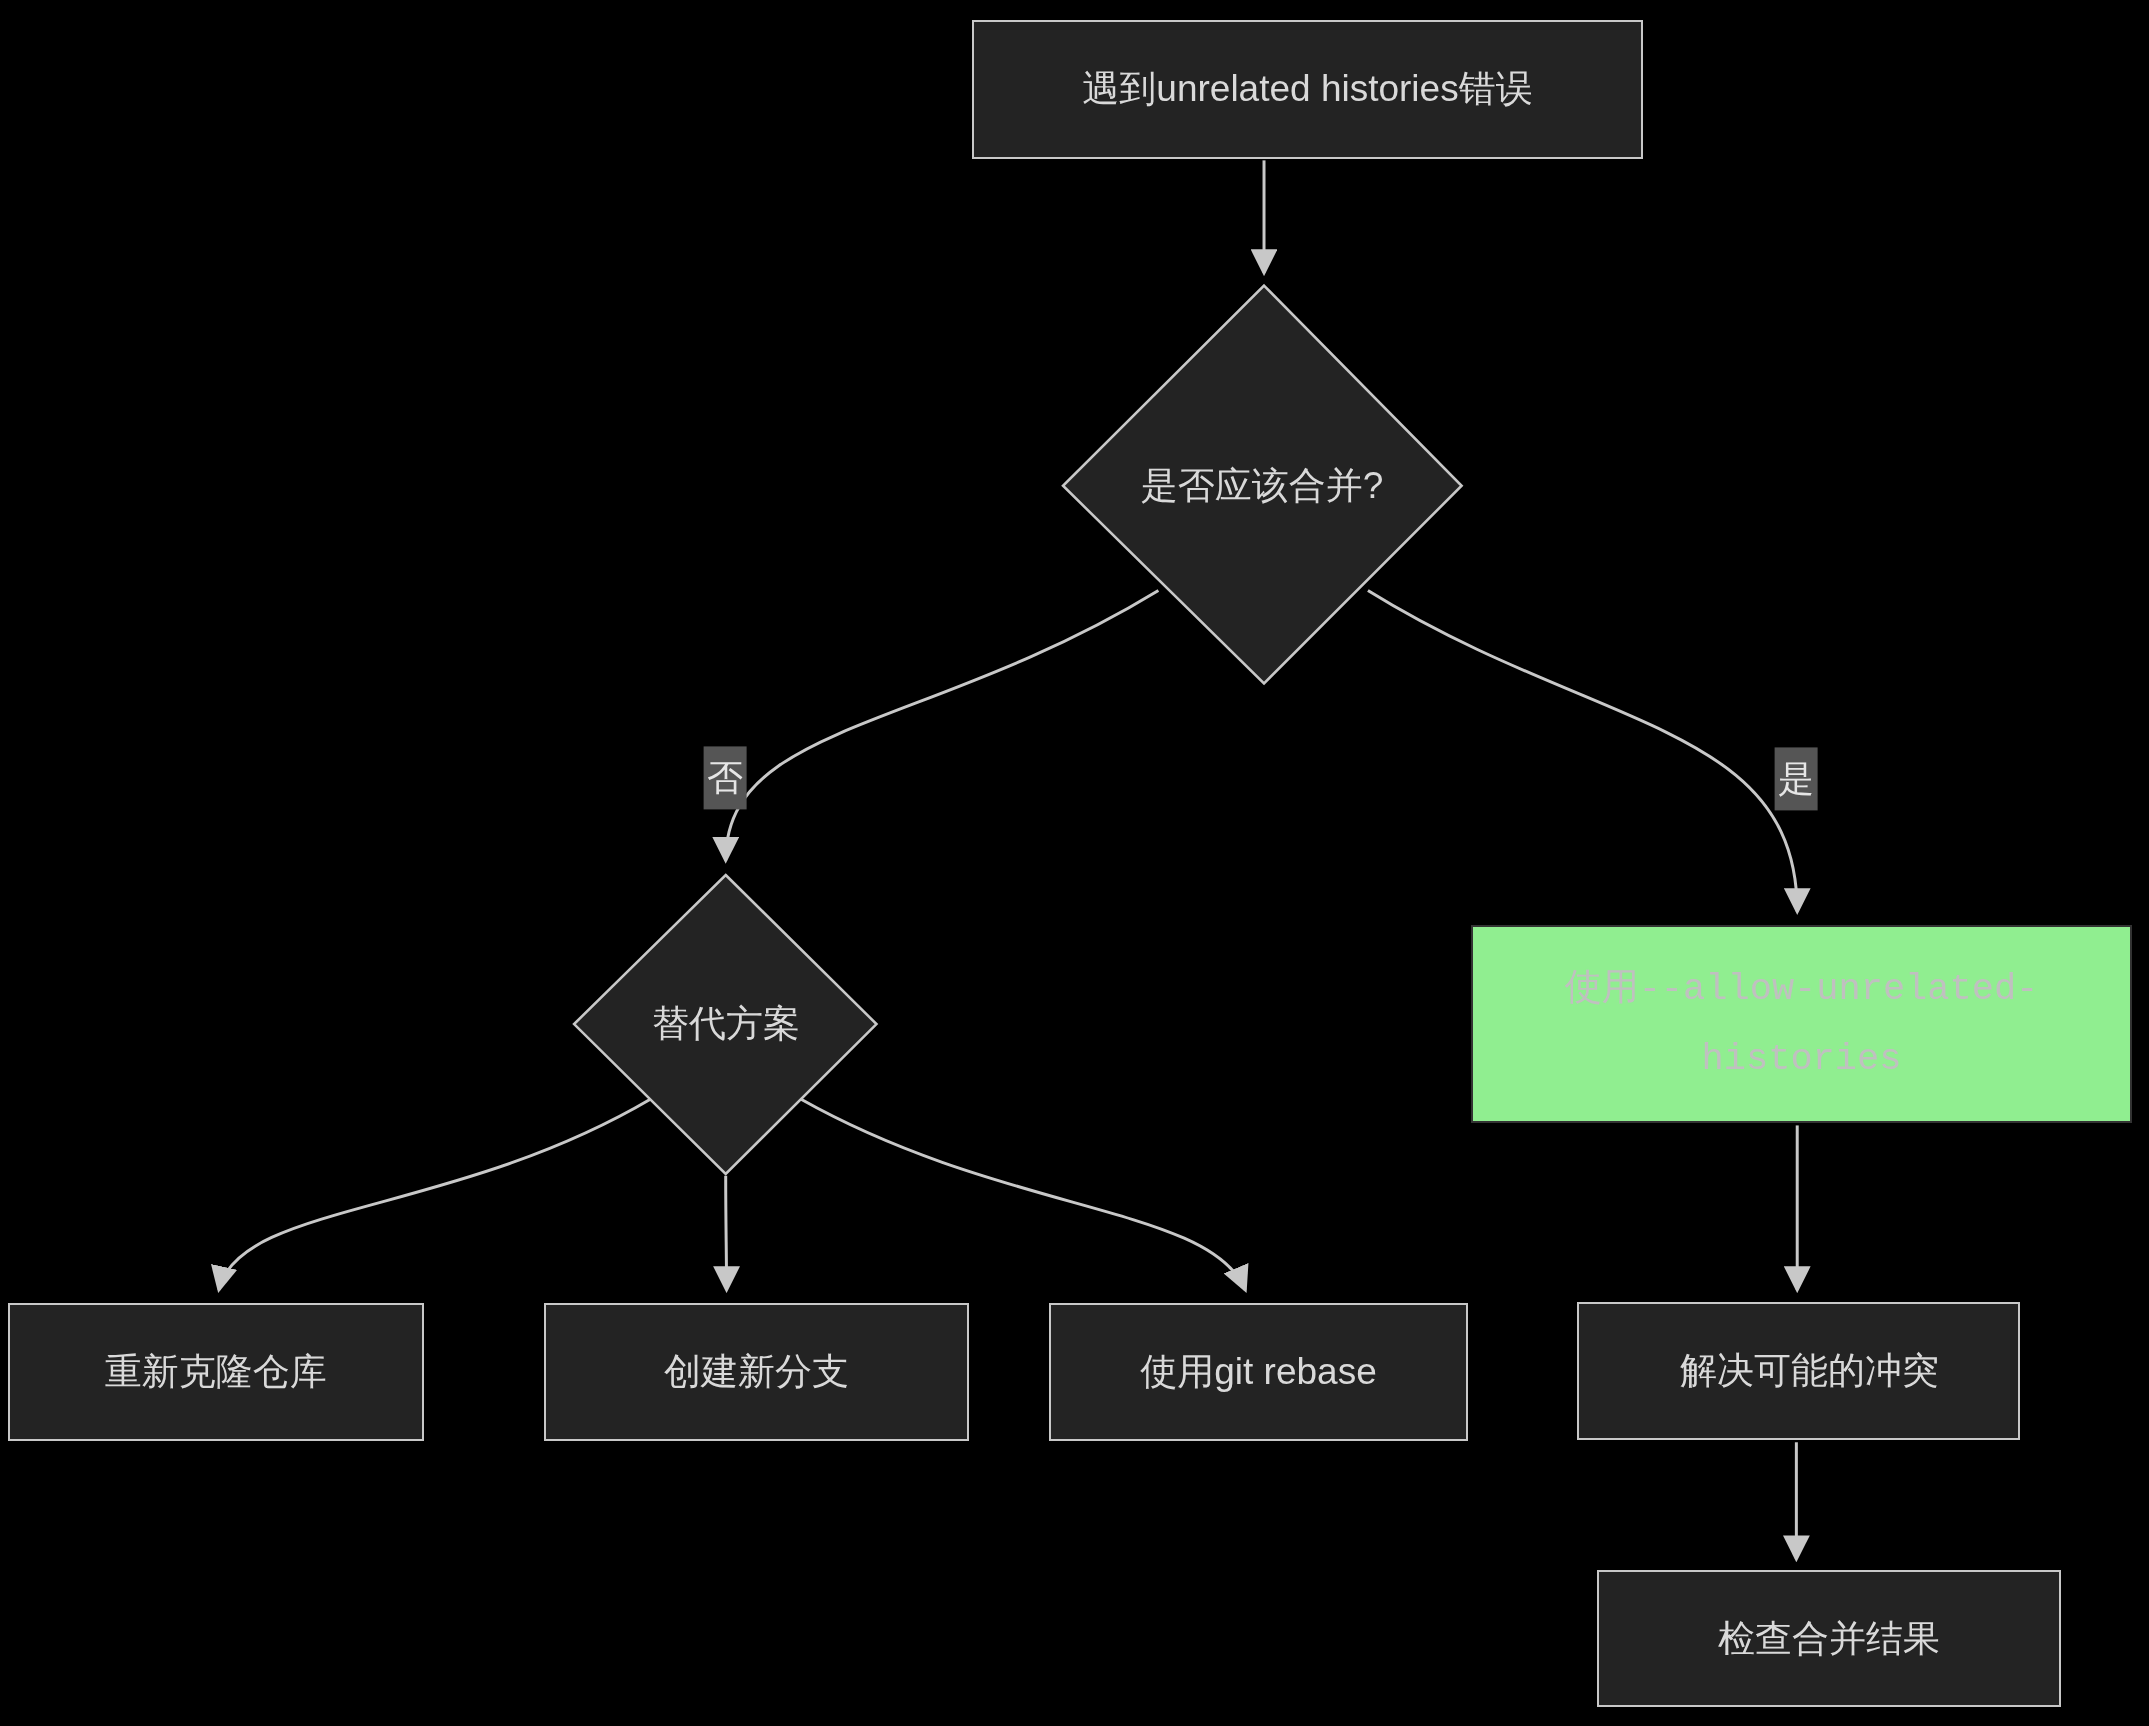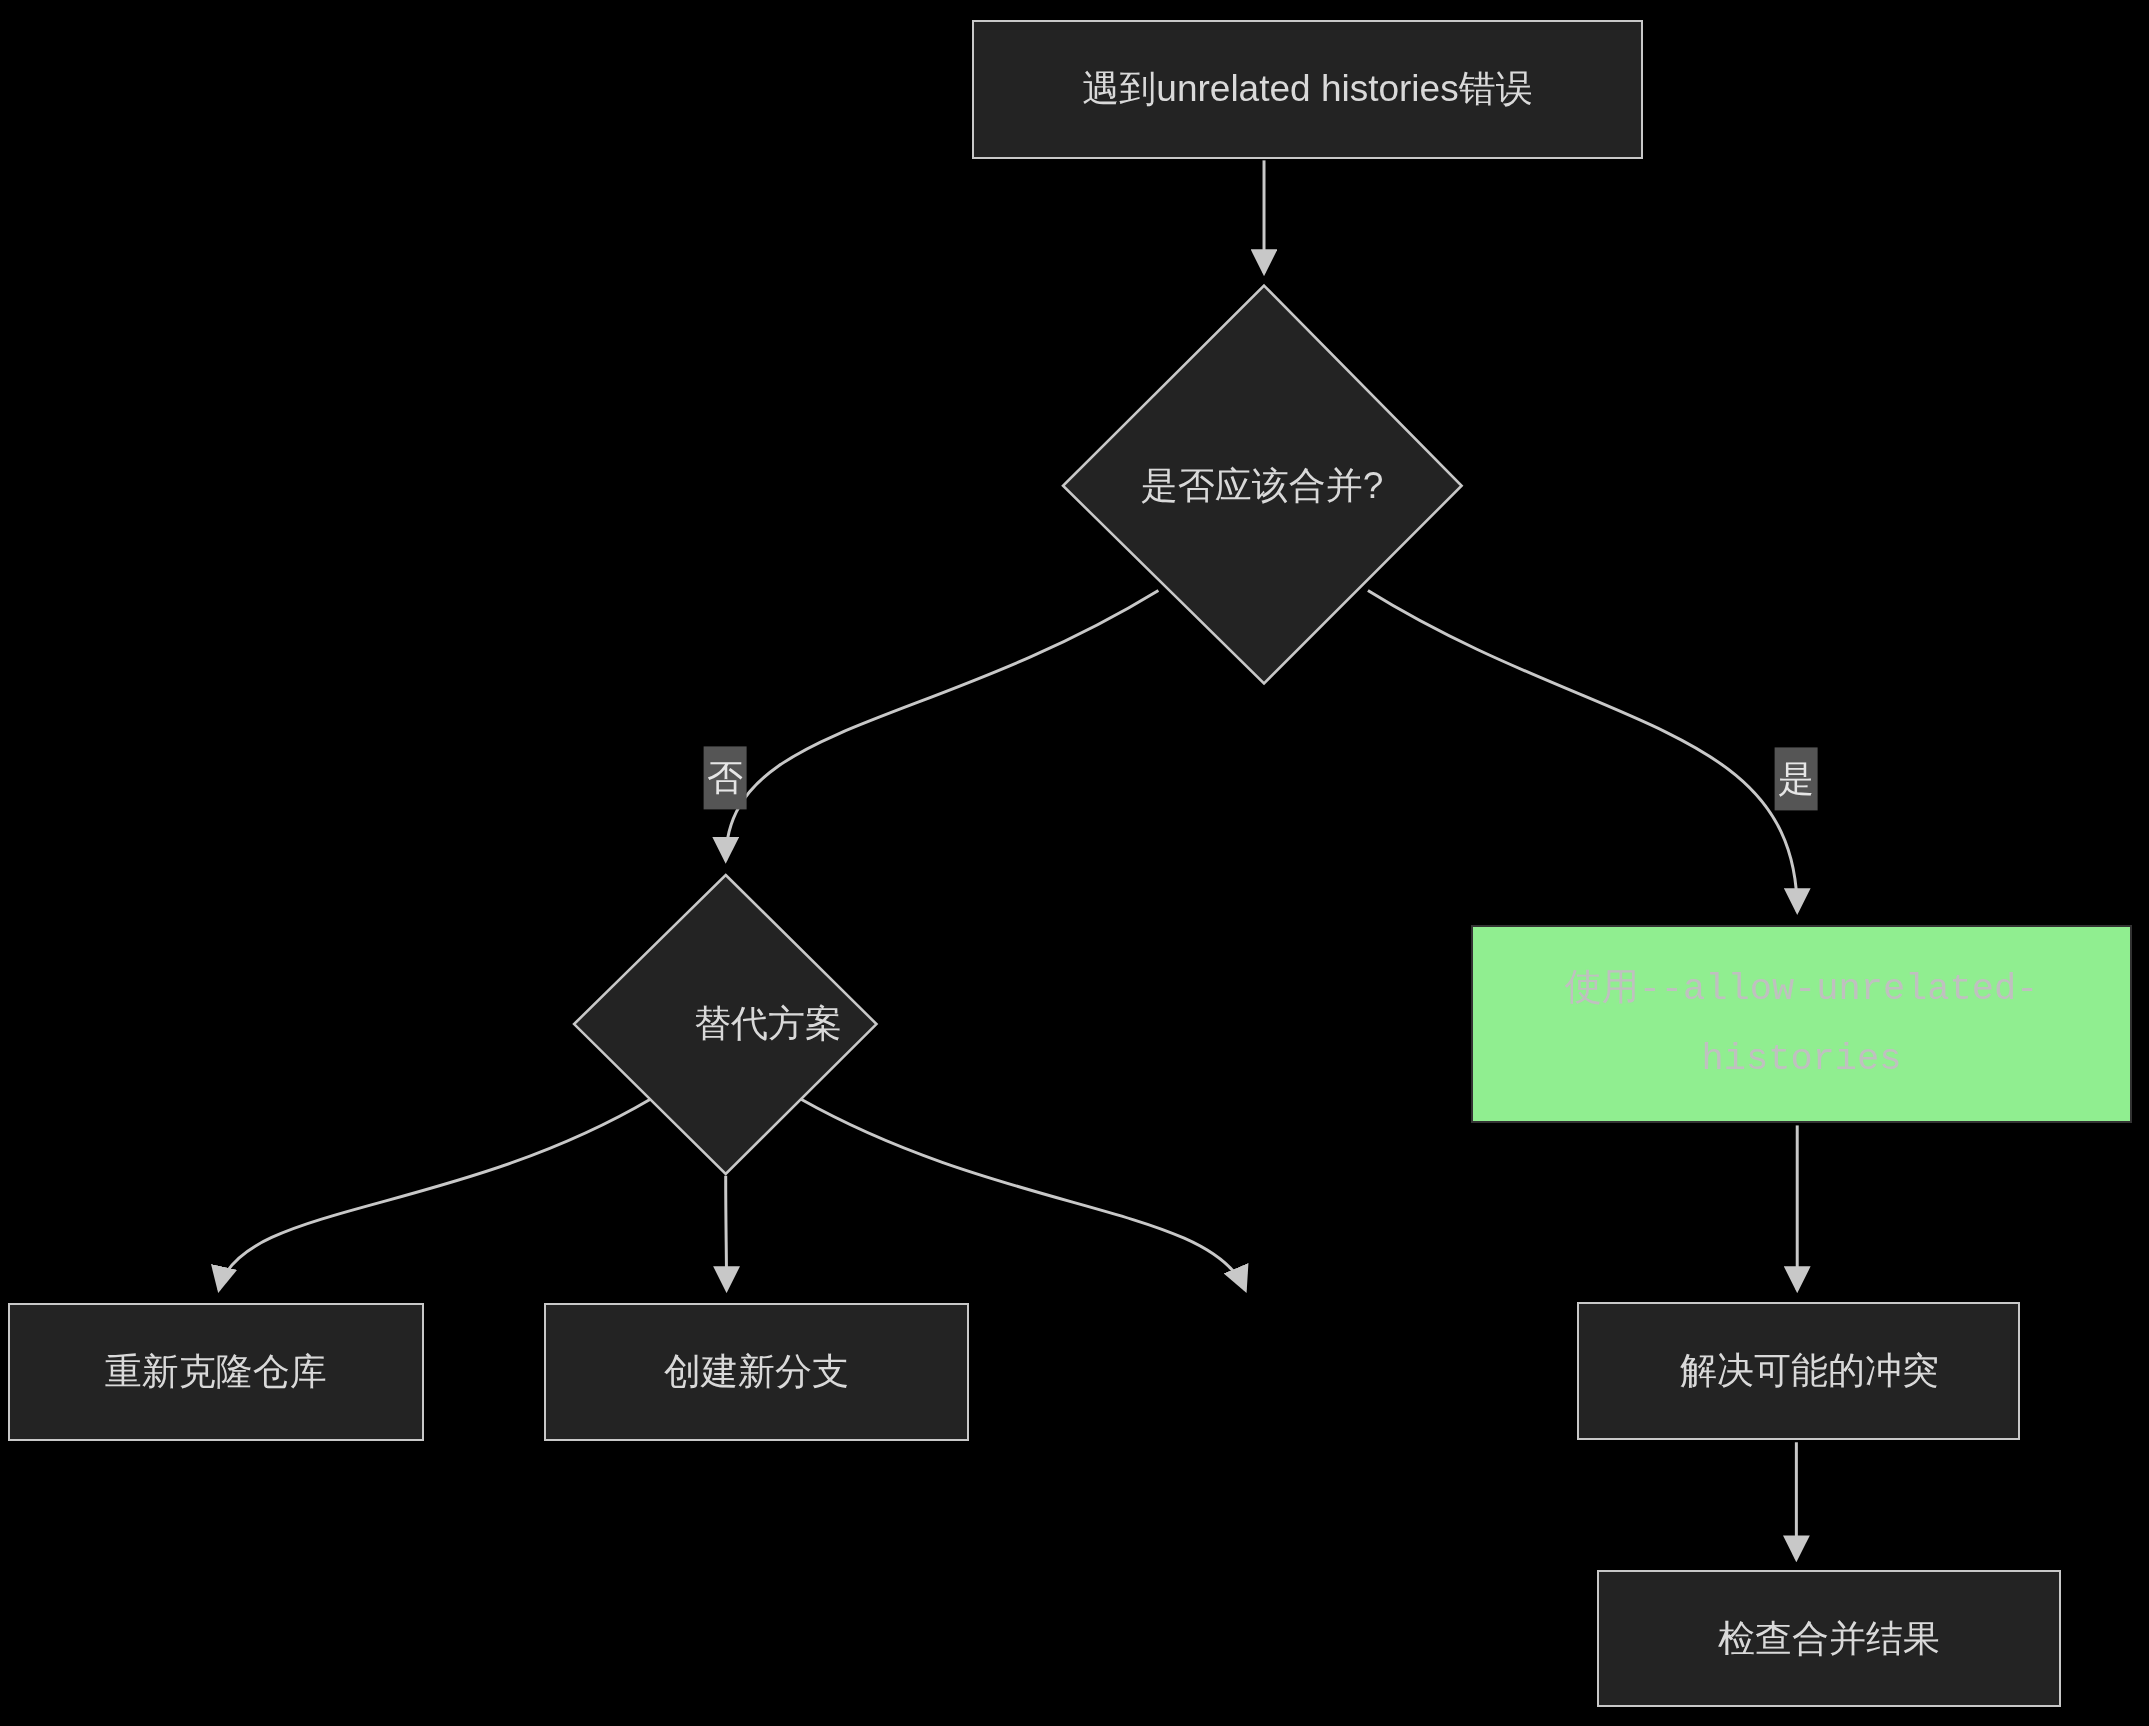--- a/index.html
+++ b/index.html
@@ -118,31 +118,34 @@
   </div>
 
   <div class="node" style="left:7.7px; top:1303px; width:416px; height:138px;">
     <span class="label-text">重新克隆仓库</span>
   </div>
 
   <div class="node" style="left:544px; top:1303px; width:425px; height:138px;">
     <span class="label-text">创建新分支</span>
   </div>
 
+  <div class="node" style="left:1049px; top:1303px; width:419px; height:138px;">
+    <span class="label-text">使用git rebase</span>
+  </div>
 
   <div class="node" style="left:1577px; top:1302px; width:443px; height:138px;padding-left:22px;">
     <span class="label-text">解决可能的冲突</span>
   </div>
 
   <div class="node" style="left:1597px; top:1570px; width:464px; height:137px;">
     <span class="label-text">检查合并结果</span>
   </div>
 
   <div class="diamond-label" style="left:1262px; top:486px;text-align:right;">是否应该合并?</div>
 
-  <div class="diamond-label" style="left:726px; top:1024px;margin-left:42px;">替代方案</div>
+  <div class="diamond-label" style="left:726px; top:1024px;">替代方案</div>
 
   <div class="edge-label" style="left:725px; top:778px;">否</div>
 
   <div class="edge-label" style="left:1796px; top:779px;">是</div>
 
 </div>
 
 
 </body></html>

